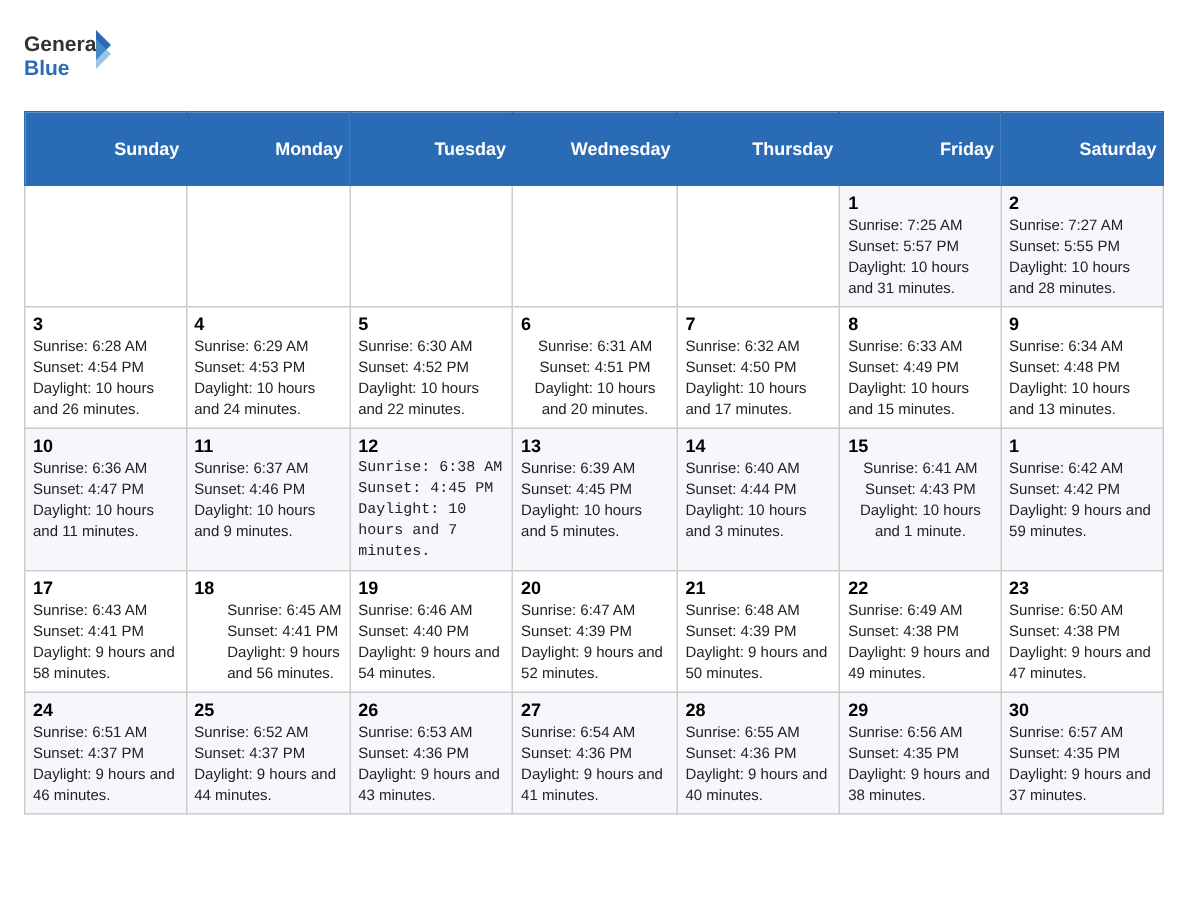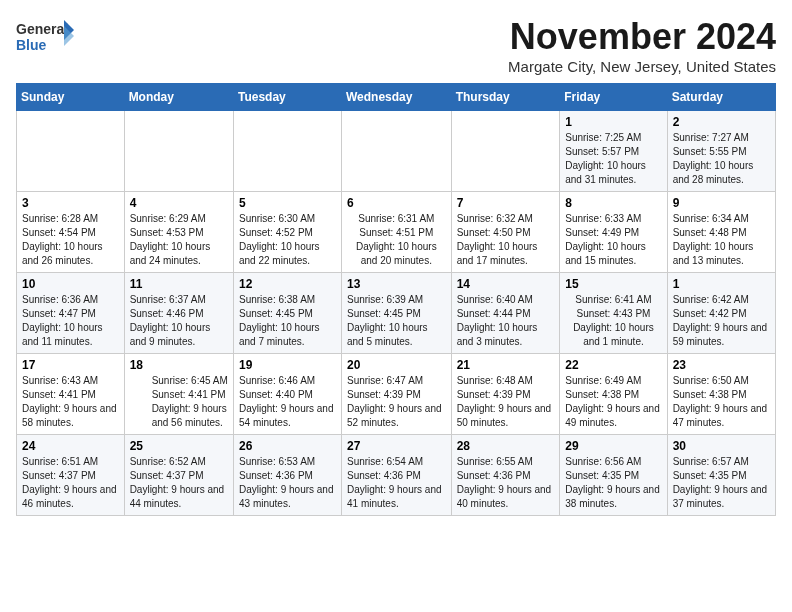--- a/index.html
+++ b/index.html
@@ -38,22 +38,22 @@
       color: #333;
     }
     table {
       width: 100%;
       border-collapse: collapse;
       font-size: 11px;
     }
     thead tr th {
       background-color: #2a6bb5;
       color: #fff;
-      padding: 6px 4px;
-      text-align: left;
+      padding: 17px 4px;
+      text-align: right;
       font-size: 12px;
       font-weight: bold;
       border: 1px solid #2a6bb5;
     }
     tbody tr td {
       border: 1px solid #ccc;
       vertical-align: top;
       padding: 4px 5px;
       width: 113px;
       min-height: 70px;
@@ -86,24 +86,20 @@
   <div class="logo">
     <div class="logo-icon">
       <svg width="60" height="50" viewBox="0 0 60 50">
         <text x="0" y="18" font-size="14" font-weight="bold" fill="#333" font-family="Arial">General</text>
         <text x="0" y="34" font-size="14" font-weight="bold" fill="#2a6bb5" font-family="Arial">Blue</text>
         <polygon points="48,4 58,14 48,24" fill="#2a6bb5"></polygon>
         <polygon points="48,10 58,20 48,30" fill="#5a9fd4" opacity="0.6"></polygon>
       </svg>
     </div>
   </div>
-  <div class="title-area">
-    <div class="month-title">November 2024</div>
-    <div class="subtitle">Margate City, New Jersey, United States</div>
-  </div>
 </div>
 
 <table>
   <thead>
     <tr>
     <th>Sunday</th>
         <th>Monday</th>
         <th>Tuesday</th>
         <th>Wednesday</th>
         <th>Thursday</th>
@@ -183,21 +179,21 @@
 Daylight: 10 hours and 11 minutes.</div>
         </td>
         <td>
           <div class="day-num">11</div>
           <div class="day-info" style="white-space: pre-line;">Sunrise: 6:37 AM
 Sunset: 4:46 PM
 Daylight: 10 hours and 9 minutes.</div>
         </td>
         <td>
           <div class="day-num">12</div>
-          <div class="day-info" style="white-space: pre-line;">Sunrise: 6:38 AM
+          <div class="day-info" style="white-space: pre-line; font-family: Liberation Mono, monospace;">Sunrise: 6:38 AM
 Sunset: 4:45 PM
 Daylight: 10 hours and 7 minutes.</div>
         </td>
         <td>
           <div class="day-num">13</div>
           <div class="day-info" style="white-space: pre-line;">Sunrise: 6:39 AM
 Sunset: 4:45 PM
 Daylight: 10 hours and 5 minutes.</div>
         </td>
         <td>

